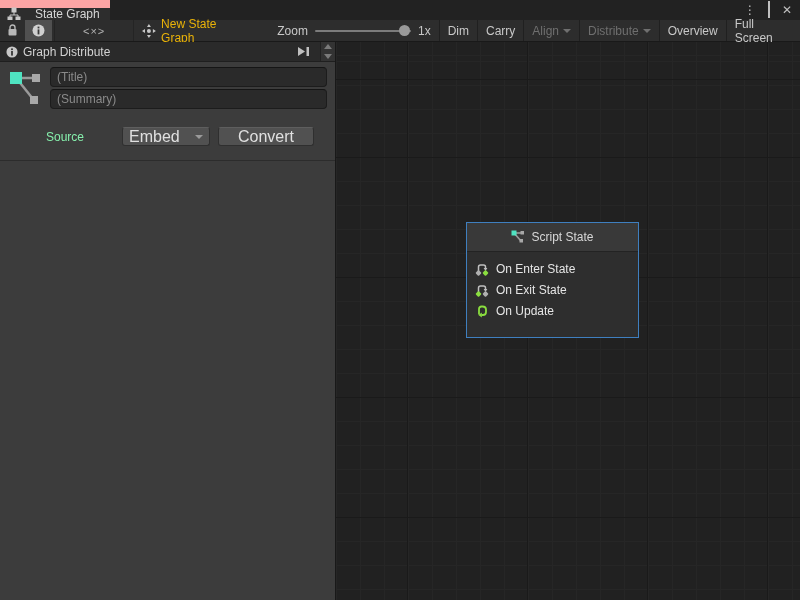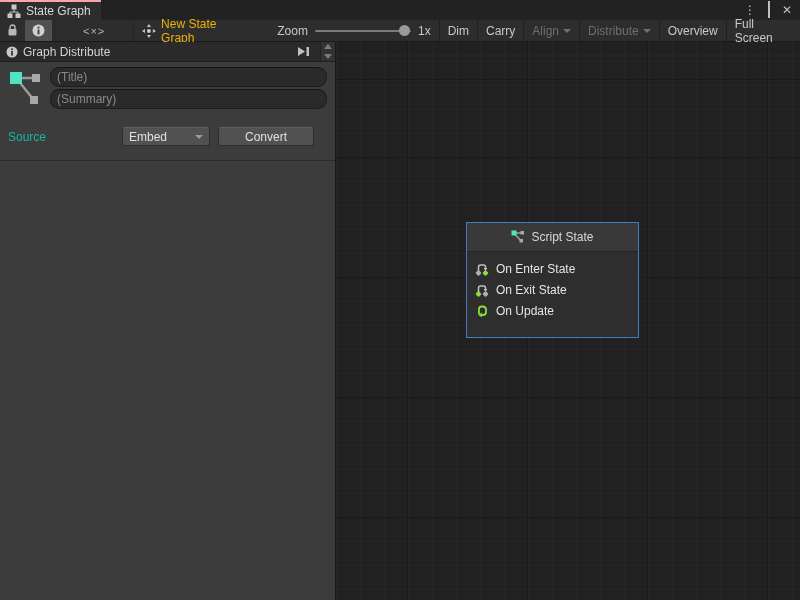--- a/index.html
+++ b/index.html
@@ -2,21 +2,21 @@
 <html><head>
 <meta charset="utf-8">
 <style>
   * { margin:0; padding:0; box-sizing:border-box; }
   html,body { width:800px; height:600px; overflow:hidden; }
   body { font-family:"Liberation Sans","DejaVu Sans",sans-serif; font-size:12px; color:#c8c8c8; background:#212121; }
   .app { width:800px; height:600px; display:flex; flex-direction:column; background:#191919; }
 
   
   .tabbar { height:20px; display:flex; align-items:stretch; background:#191919; }
-  .tab { display:flex; align-items:center; gap:5px; padding:0 10px 0 7px; background:#2d2d2d; border-top:2px solid #fca5a5; color:#d6d6d6; }
+  .tab { display:flex; align-items:center; gap:14px; padding:0 10px 0 7px; background:#2d2d2d; border-top:8px solid #fca5a5; color:#d6d6d6; }
   .tabbar-right { flex:1; background:#222222; display:flex; align-items:center; justify-content:flex-end; gap:12px; padding-right:8px; }
   .winctl { color:#c0c0c0; font-size:12px; line-height:1; cursor:default; }
   .maxbox { width:9px; height:9px; border:1px solid #c0c0c0; border-top-width:2px; }
 
   
   .toolbar { height:22px; background:#2d2d2d; border-bottom:1px solid #191919; display:flex; align-items:stretch; }
   .tb-btn { display:flex; align-items:center; justify-content:center; padding:0 7px; color:#c4c4c4; }
   .tb-btn.active { background:#505050; }
   .tb-sep { width:1px; background:#242424; }
   .code-icon { color:#b4b4b4; letter-spacing:1px; font-size:11px; }
@@ -40,26 +40,26 @@
   .expand-btn { display:flex; align-items:center; justify-content:center; width:24px; height:100%; }
   .scroll-col { width:15px; height:100%; background:#333333; border-left:1px solid #222; display:flex; flex-direction:column; }
   .scroll-arrow { flex:1; display:flex; align-items:center; justify-content:center; }
   .tri-up { width:0; height:0; border-left:4px solid transparent; border-right:4px solid transparent; border-bottom:5px solid #7a7a7a; }
   .tri-down { width:0; height:0; border-left:4px solid transparent; border-right:4px solid transparent; border-top:5px solid #7a7a7a; }
 
   .insp-body { flex:1; display:flex; flex-direction:column; }
   .title-block { display:flex; padding:5px 8px 4px 8px; gap:6px; }
   .glyph-col { width:36px; display:flex; align-items:flex-start; justify-content:center; padding-top:2px; }
   .fields-col { flex:1; display:flex; flex-direction:column; gap:2px; }
-  .u-input { height:20px; background:#2a2a2a; border:1px solid #1c1c1c; border-top-color:#151515; border-radius:9px; color:#cccccc; font-size:12px; padding:0 6px; outline:none; }
+  .u-input { height:20px; background:#2a2a2a; border:1px solid #1c1c1c; border-top-color:#151515; border-radius:4px; color:#cccccc; font-size:12px; padding:0 6px; outline:none; }
   .u-input::placeholder { color:#8a8a8a; }
 
   .source-row { display:flex; align-items:center; margin:14px 8px 0 8px; }
-  .source-label { width:114px; color:#14b8a6; }
-  .u-btn { background:#515151; border:1px solid #2f2f2f; border-top-color:#5e5e5e; border-radius:3px; color:#e0e0e0; font-size:12px; display:flex; align-items:center; justify-content:center; height:19px; }
+  .source-label { width:114px; color:#86efac;text-align:center; }
+  .u-btn { background:#515151; border:1px solid #2f2f2f; border-top-color:#5e5e5e; border-radius:3px; color:#e0e0e0; font-size:16px; display:flex; align-items:center; justify-content:center; height:19px; }
   .dropdown { width:88px; justify-content:space-between; padding:0 6px; }
   .convert { width:96px; margin-left:8px; }
   .edit-graph { margin:9px 8px 0 8px; height:21px; }
   .insp-divider { margin-top:14px; border-top:1px solid #2c2c2c; }
   .insp-rest { flex:1; background:#3c3c3c; }
 
   
   .canvas { position:relative; flex:1; background-color:#212121;
     background-image:
       repeating-linear-gradient(90deg, #1a1a1a 0 1px, transparent 1px 120px),

